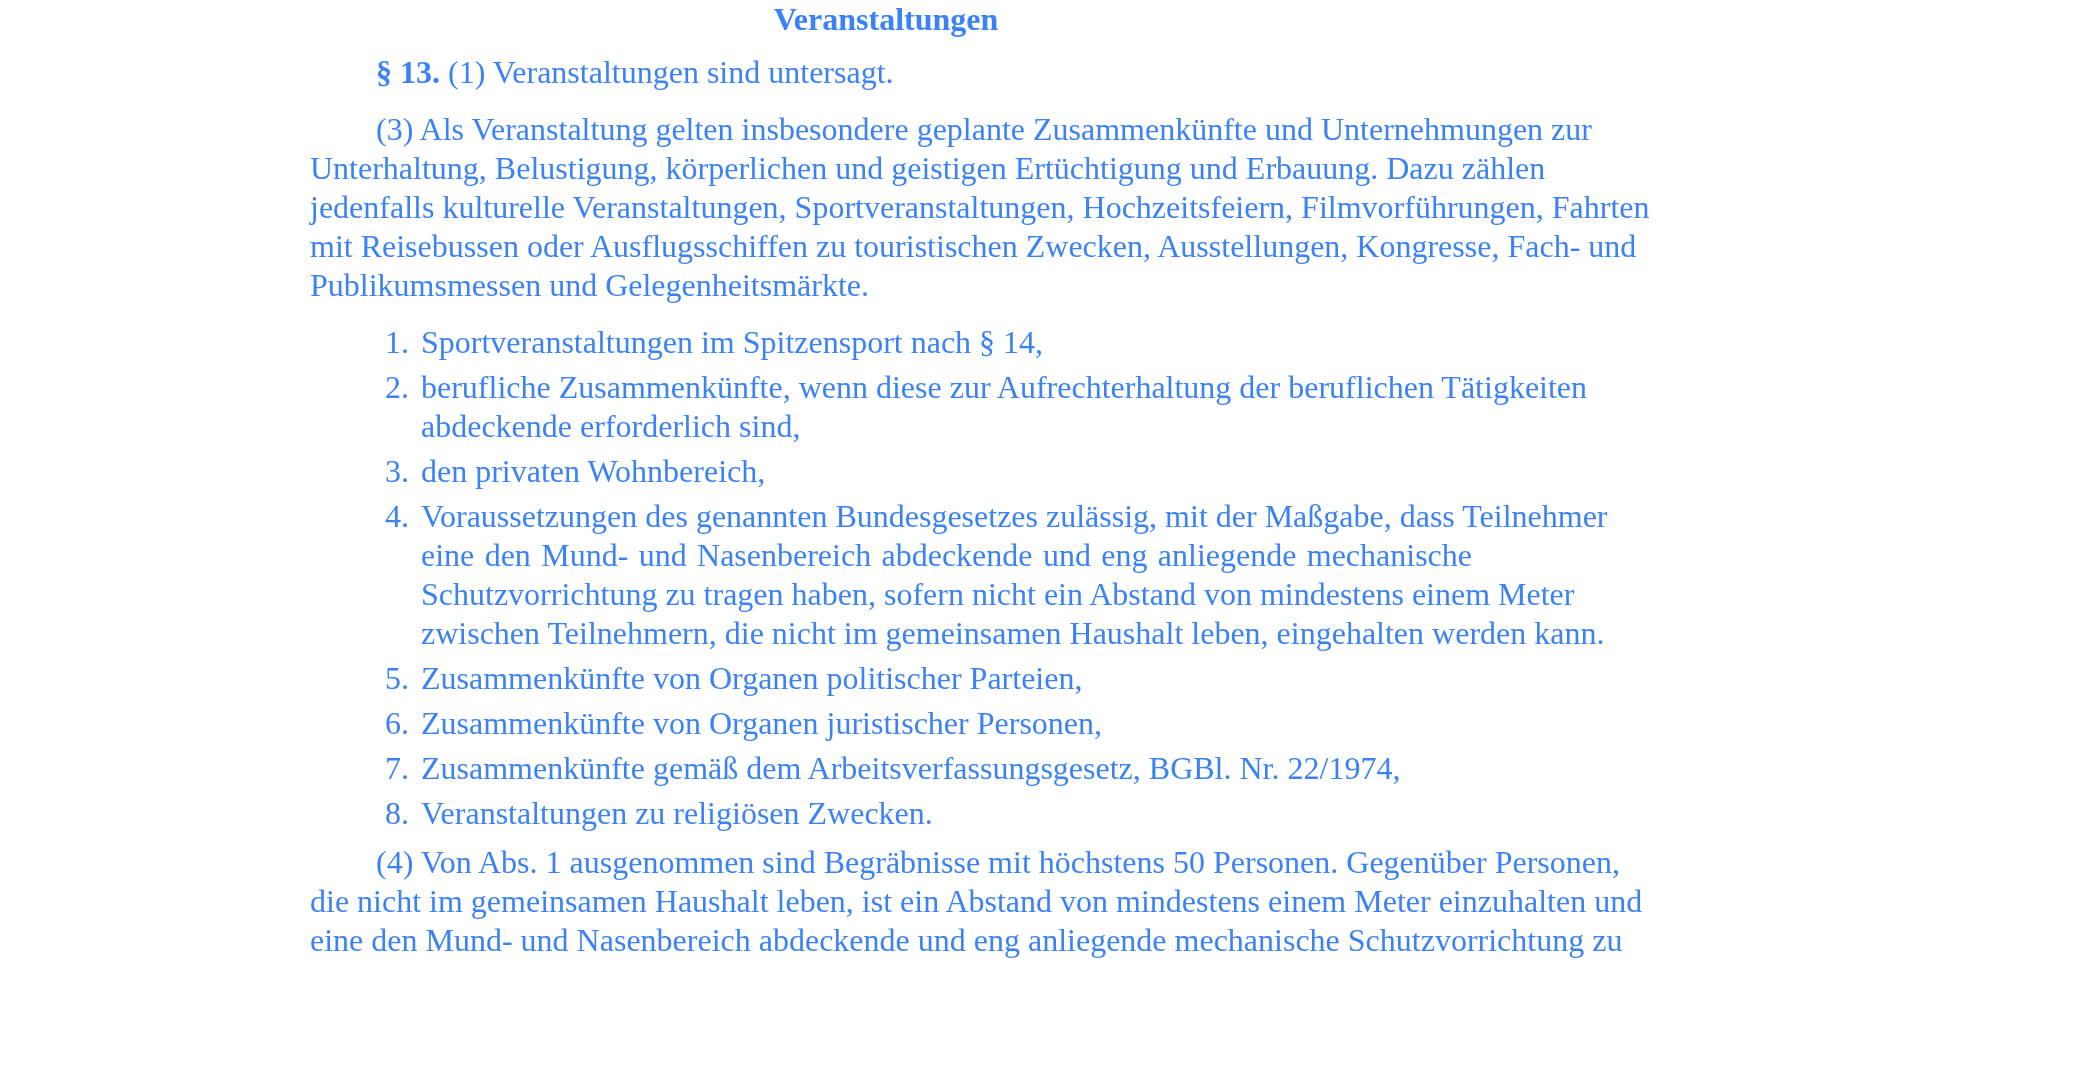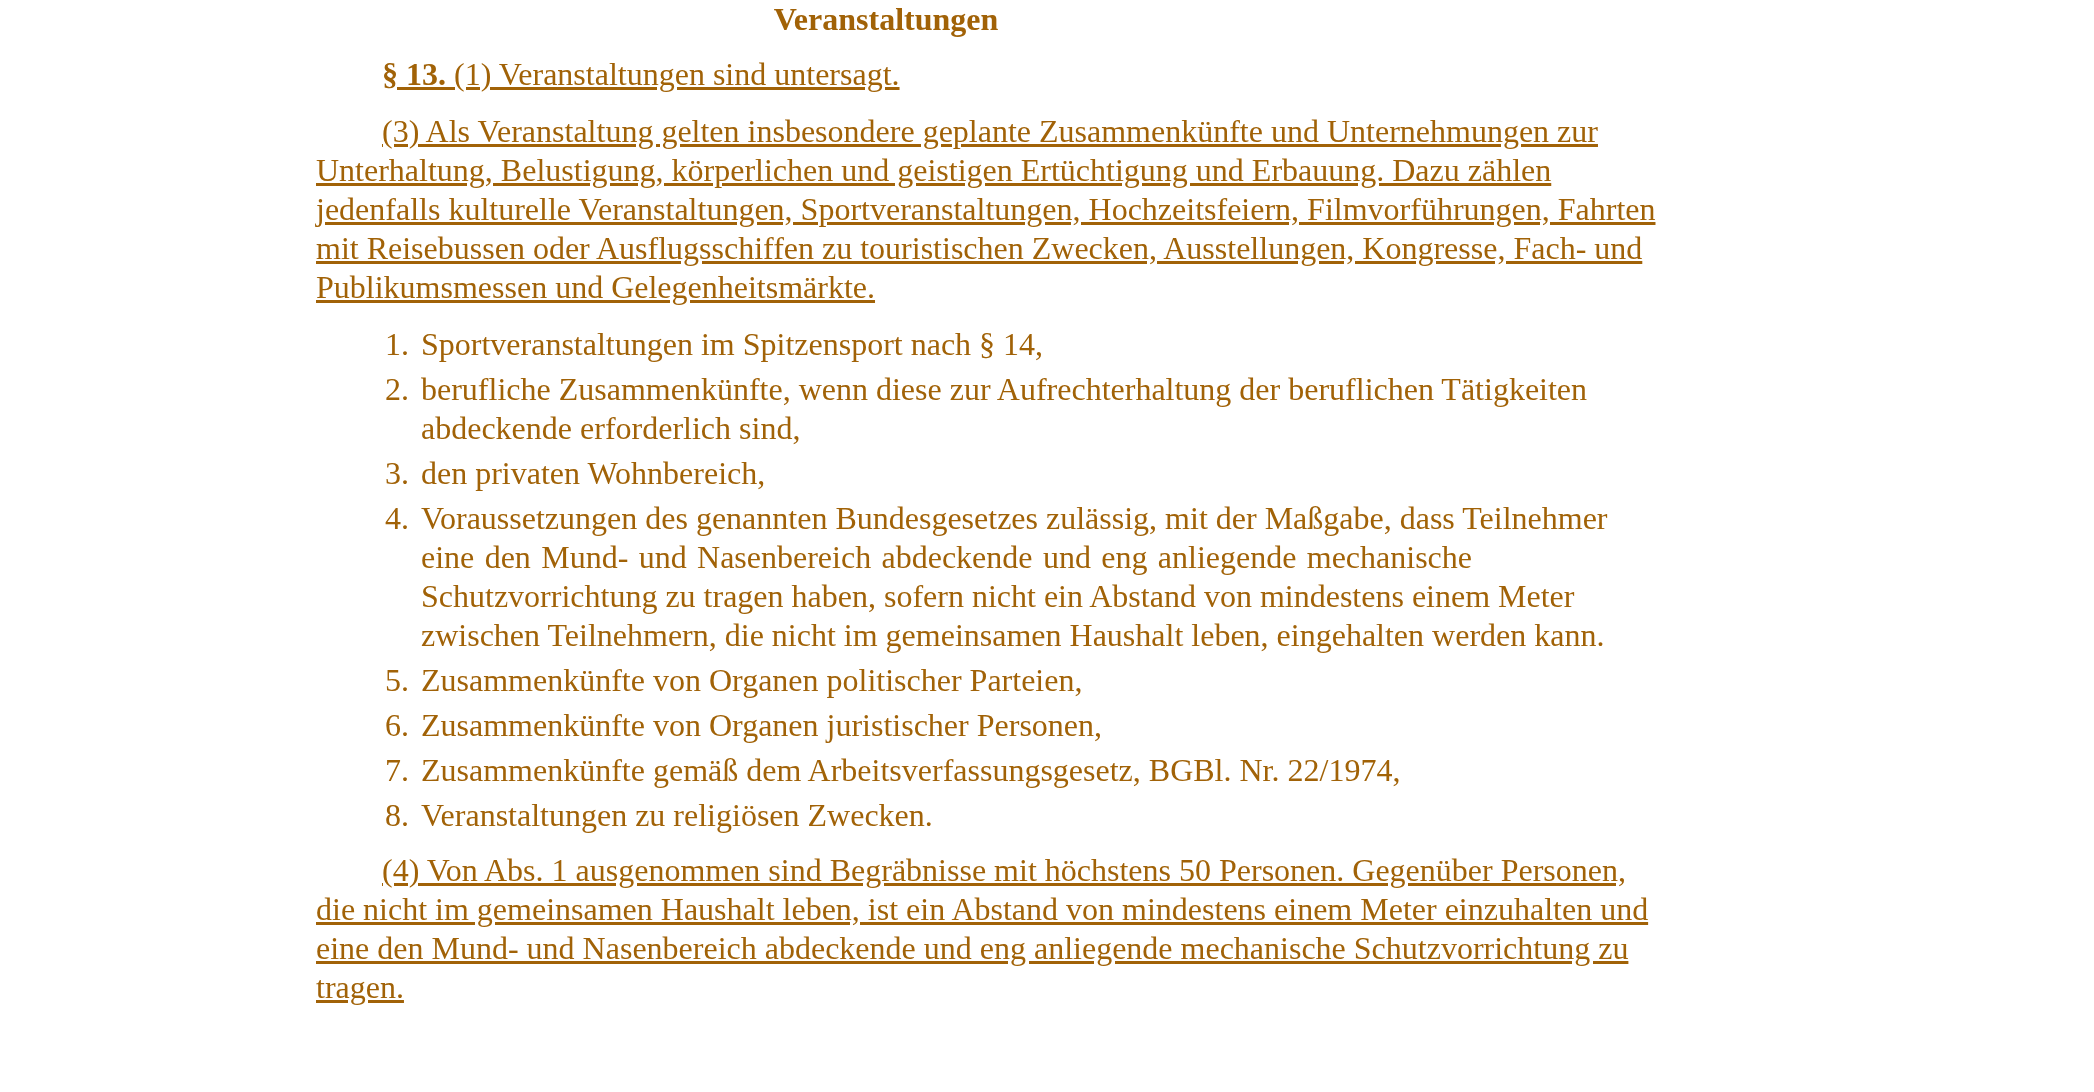--- a/index.html
+++ b/index.html
@@ -5,39 +5,38 @@
   html, body {
     margin: 0;
     padding: 0;
     background: #ffffff;
   }
   .page {
     position: relative;
     width: 1766px;
     height: 1092px;
     background: #ffffff;
-    color: #a16207;
+    color: #3b82f6;
     font-family: "Liberation Serif", "DejaVu Serif", serif;
     font-size: 32px;
     line-height: 39px;
     overflow: hidden;
     box-sizing: border-box;
     padding: 0 294px 0 300px;
     border-radius: 20px;
   }
   .title {
     margin: 0 0 14px 0;
     font-size: 32px;
     line-height: 39px;
     font-weight: bold;
     text-align: center;
   }
   .para {
-    margin: 16px;
-    text-decoration: underline;
+    margin: 10px;
   }
   .indent { text-indent: 66px; }
   .bold { font-weight: bold; }
   .mb18 { margin-bottom: 18px; }
   .mb6  { margin-bottom: 6px; }
   .jline {
     text-align: justify;
     text-align-last: justify;
     white-space: nowrap;
   }
@@ -114,16 +113,15 @@
       <div class="item">
         <span class="num">8.</span>
         <div class="jline last">Veranstaltungen zu religiösen Zwecken.</div>
       </div>
     </div>
 
   <div class="para" id="par4">
       <div class="jline indent">(4) Von Abs. 1 ausgenommen sind Begräbnisse mit höchstens 50 Personen. Gegenüber Personen,</div>
       <div class="jline">die nicht im gemeinsamen Haushalt leben, ist ein Abstand von mindestens einem Meter einzuhalten und</div>
       <div class="jline">eine den Mund- und Nasenbereich abdeckende und eng anliegende mechanische Schutzvorrichtung zu</div>
-      <div class="jline last">tragen.</div>
     </div>
 
 </div>
 
 </body></html>

